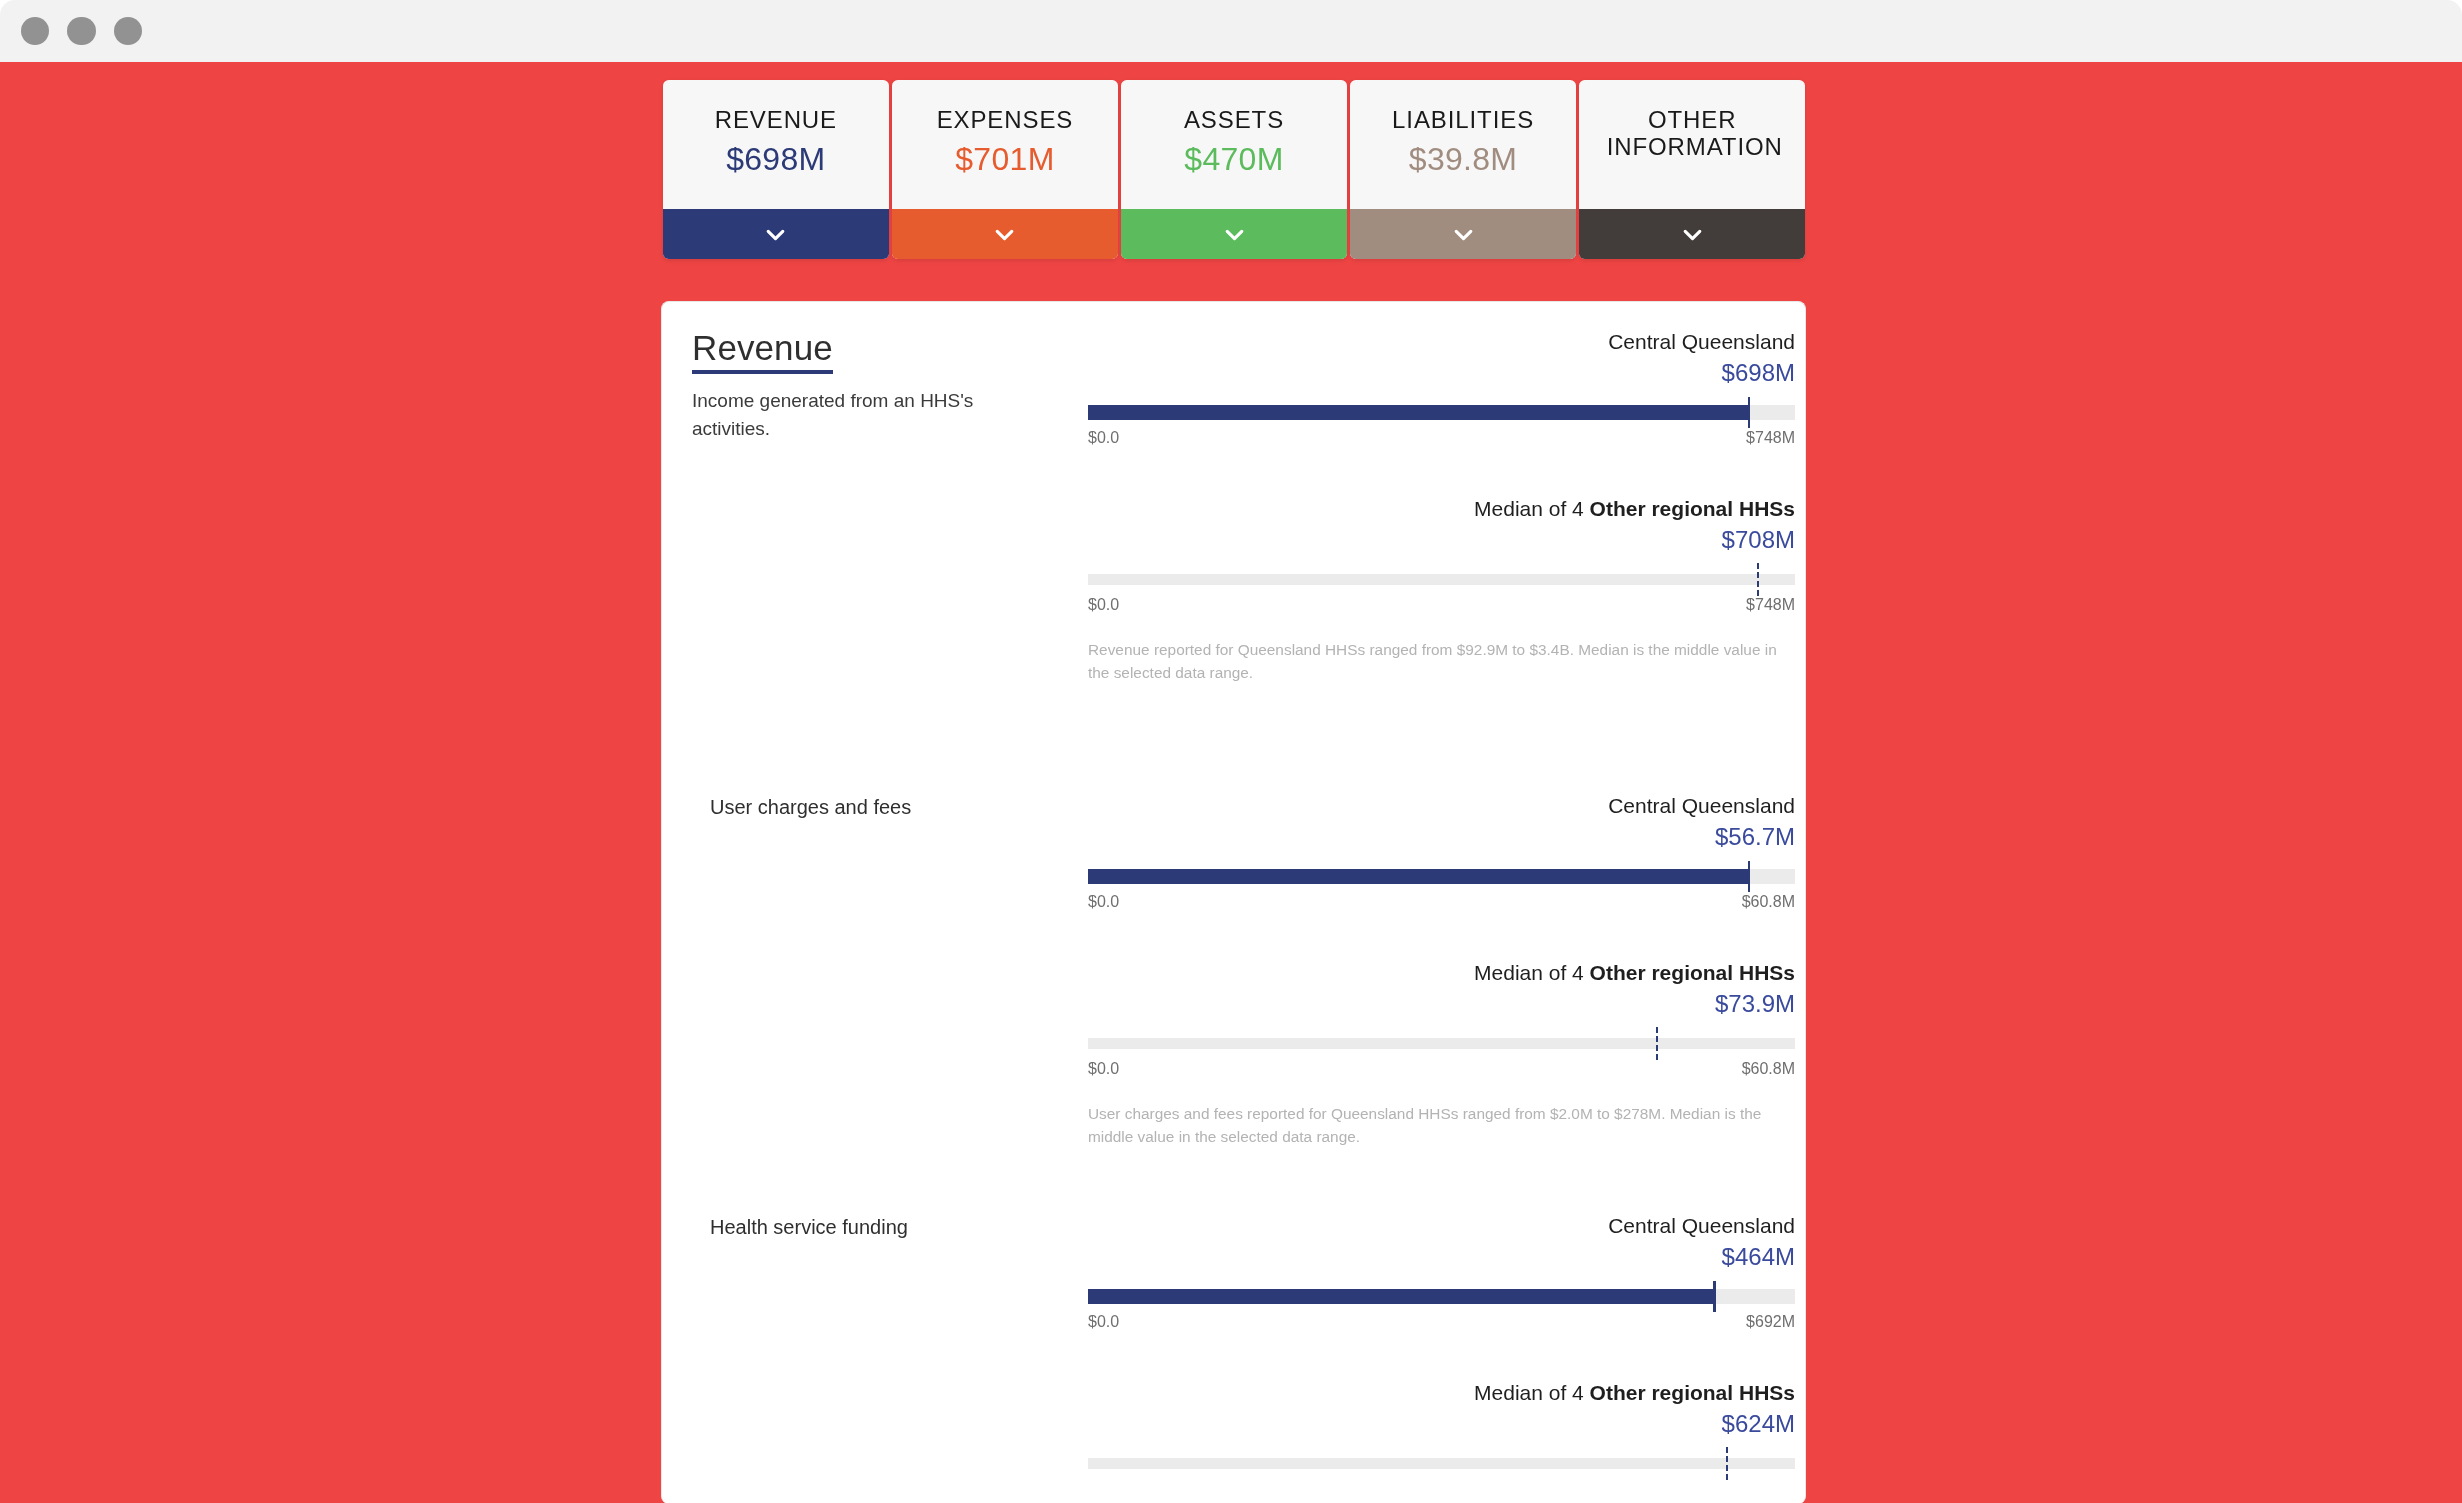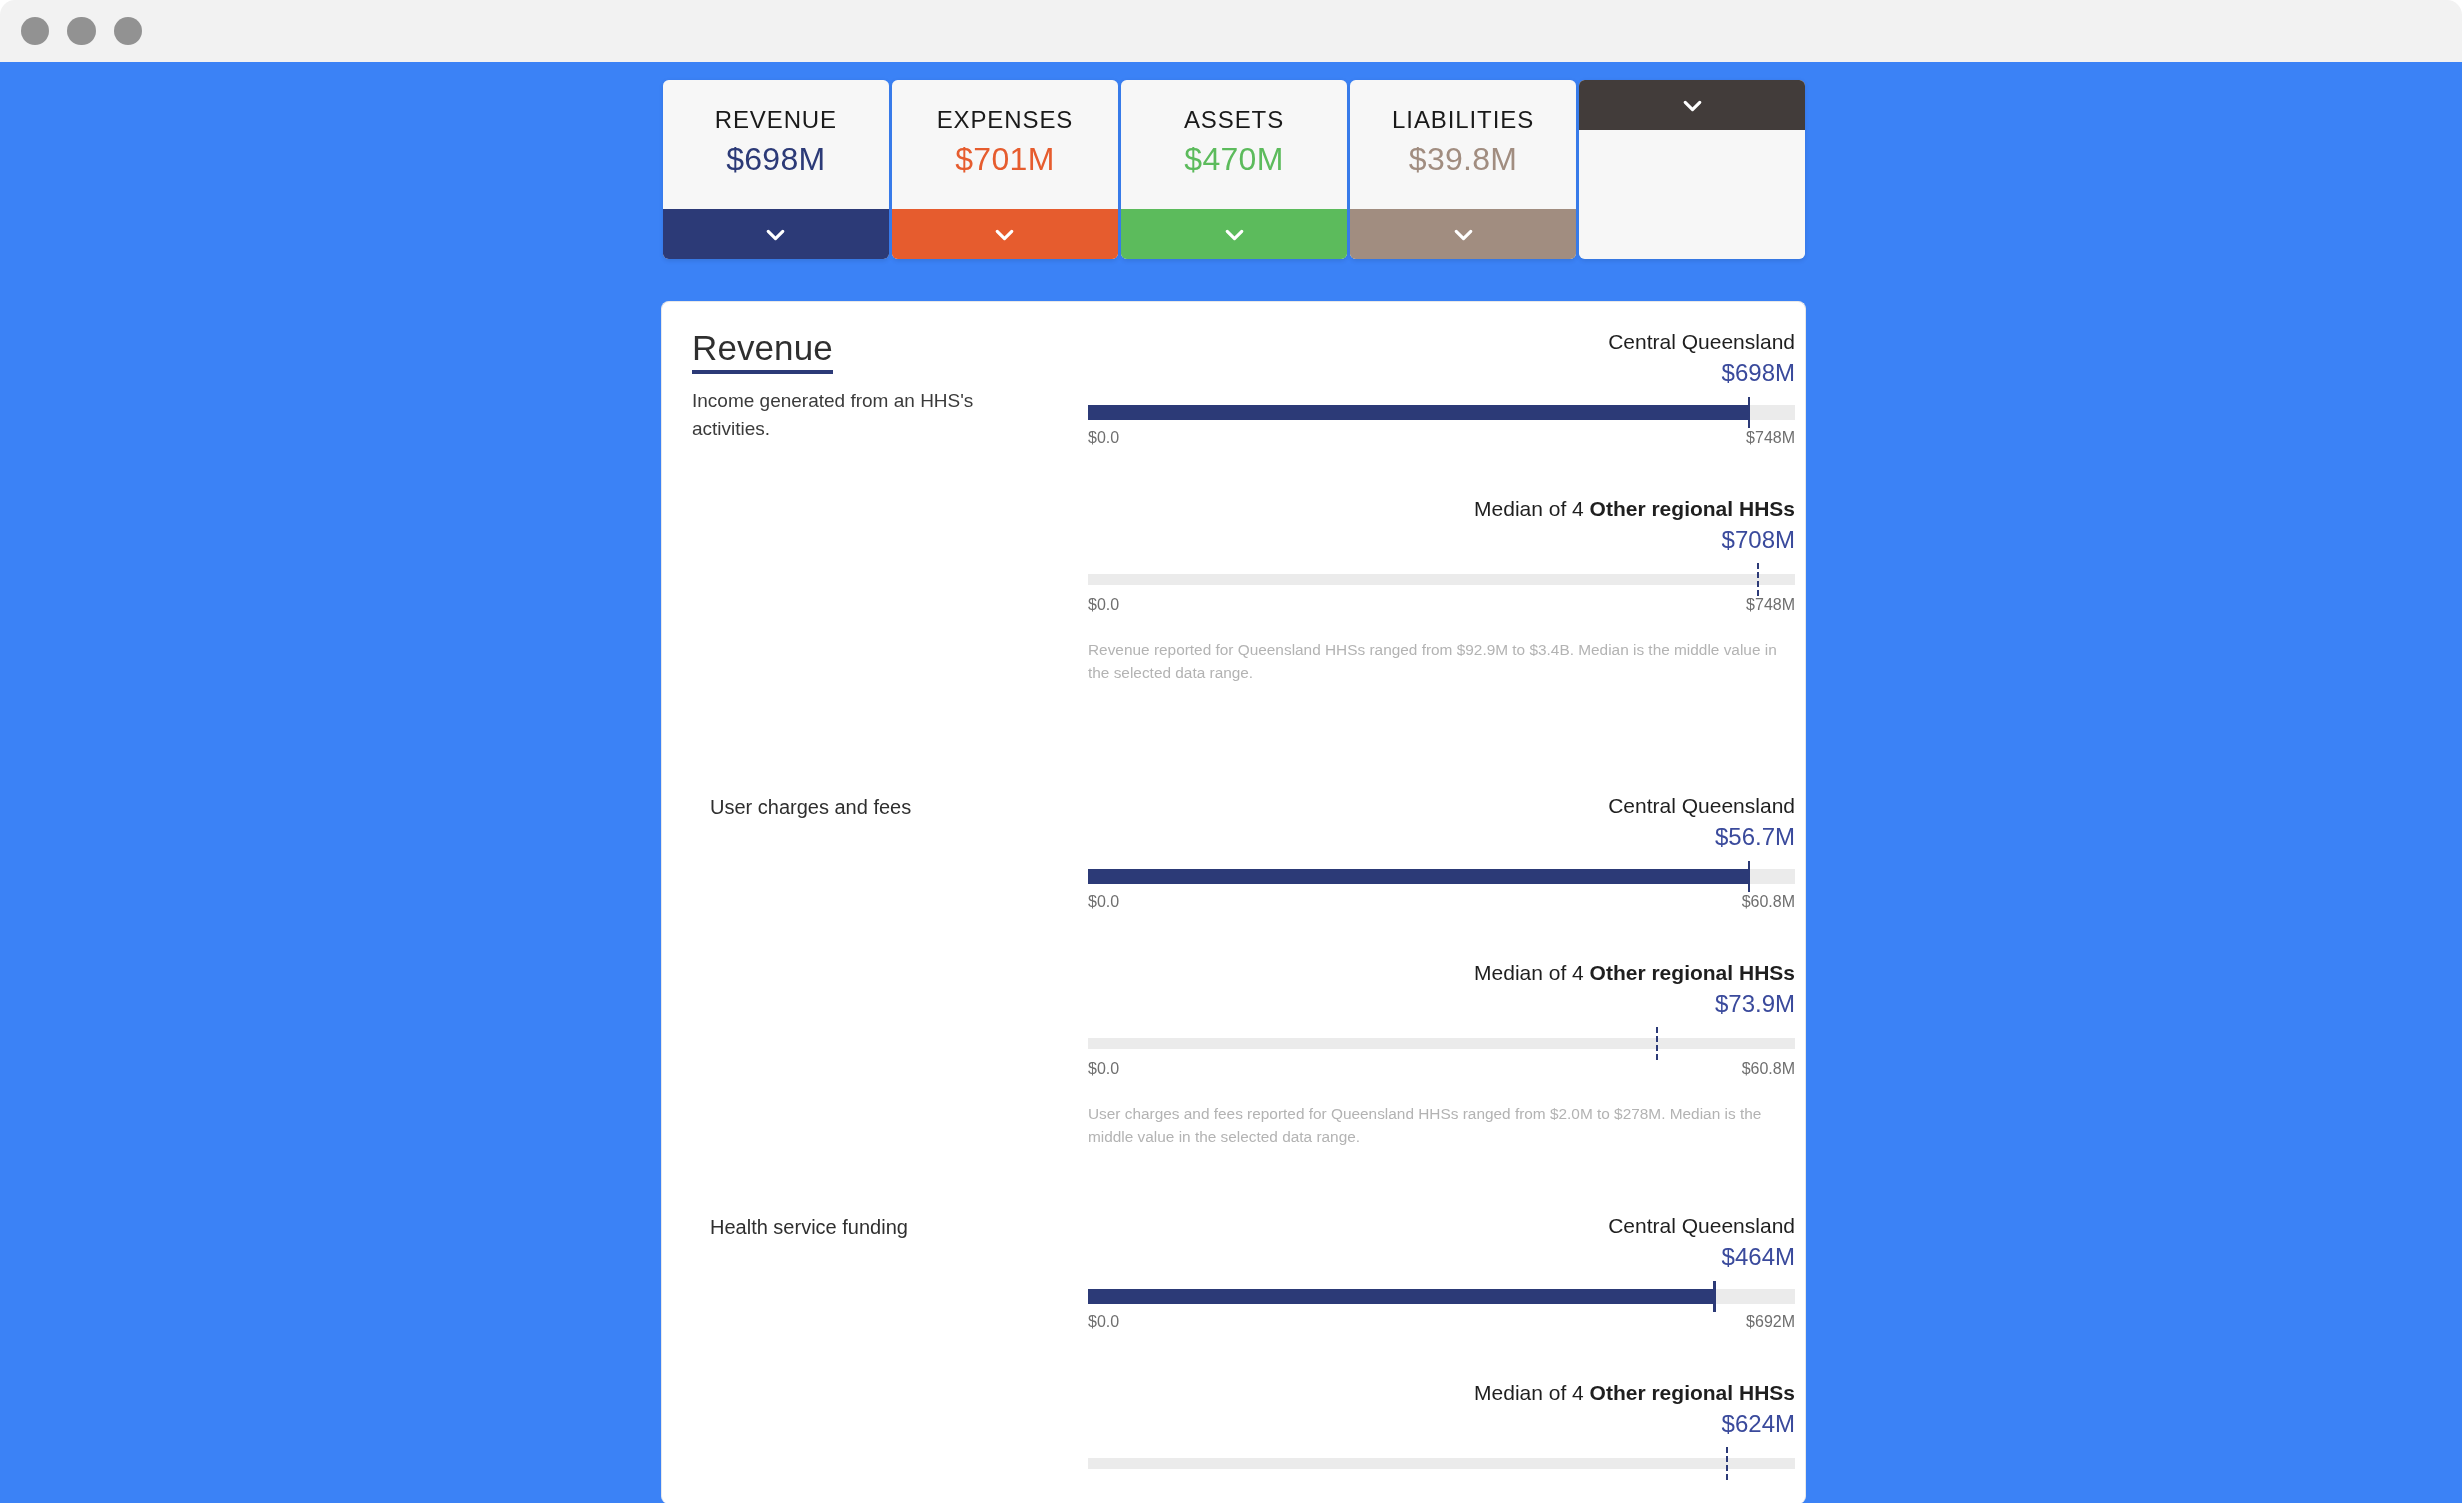--- a/index.html
+++ b/index.html
@@ -31,21 +31,21 @@
     border-radius: 50%;
     background: #929292;
   }
 
   
   .page {
     position: absolute;
     left: 0; top: 62px;
     width: 2462px;
     height: 1442px;
-    background: #3b82f6;
+    background: #ef4444;
   }
 
   
   .kpi-row {
     position: absolute;
     left: 663px;
     top: 18px;
     width: 1142px;
     display: flex;
     gap: 3.4px;
@@ -274,20 +274,23 @@
         <div class="kpi-value" style="color:#a18d80">$39.8M</div>
       </div>
       <div class="kpi-foot" style="background:#a18d80">
         <svg class="chev" viewBox="0 0 24 24" fill="none" stroke="#ffffff" stroke-width="3" stroke-linecap="round" stroke-linejoin="round">
             <polyline points="5,9 12,16 19,9"></polyline>
           </svg>
       </div>
     </div>
 
     <div class="kpi-card">
+      <div class="kpi-body">
+        <div class="kpi-label" style="max-width:171px">OTHER INFORMATION</div>
+      </div>
       <div class="kpi-foot" style="background:#423c3a">
         <svg class="chev" viewBox="0 0 24 24" fill="none" stroke="#ffffff" stroke-width="3" stroke-linecap="round" stroke-linejoin="round">
             <polyline points="5,9 12,16 19,9"></polyline>
           </svg>
       </div>
     </div>
 
   </div>
 
   <div class="content-card">

